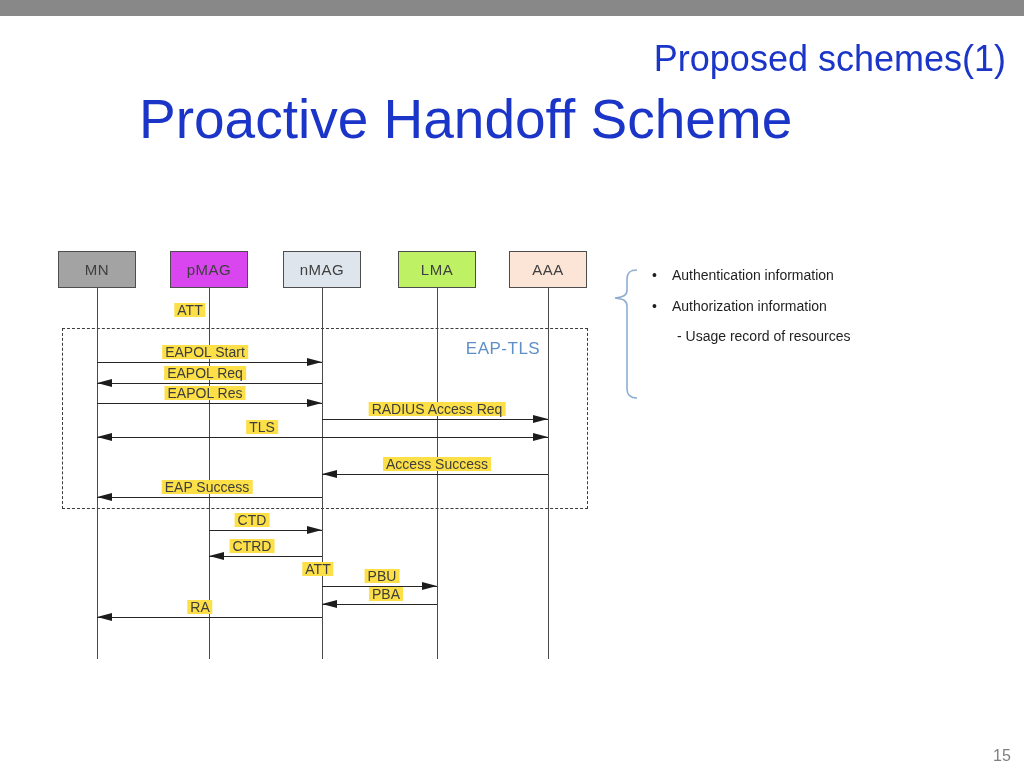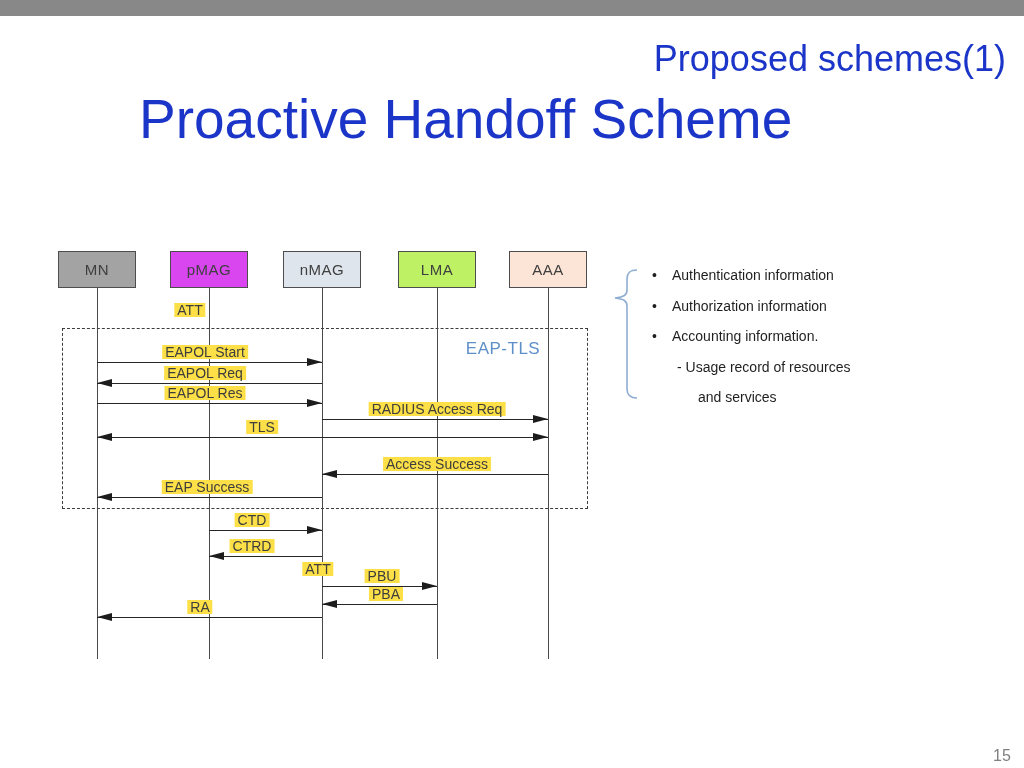--- a/index.html
+++ b/index.html
@@ -122,19 +122,17 @@
       <div class="free-label" style="left: 318px; top: 546px;">ATT</div>
     </div>
 
   <svg class="brace-svg" width="35" height="132" viewBox="0 0 35 132">
     <path d="M27,2 C20,2 17,4.5 17,11 L17,22 C17,27 14,29 5,30 C14,31 17,33 17,38 L17,121 C17,127 20,130 27,130" fill="none" stroke="#8eadd1" stroke-width="1.6"></path>
   </svg>
 
   <div class="notes" id="notes-block">
       <div class="note-line bullet"><span class="marker">•</span><span>Authentication information</span></div>
       <div class="note-line bullet"><span class="marker">•</span><span>Authorization information</span></div>
-      <div class="note-line bullet"><span class="marker">•</span><span>Accounting information.</span></div>
       <div class="note-line sub"><span>- Usage record of resources</span></div>
-      <div class="note-line sub2"><span>and services</span></div>
     </div>
 
   <div class="page-number">15</div>
 </div>
 
 </body></html>

